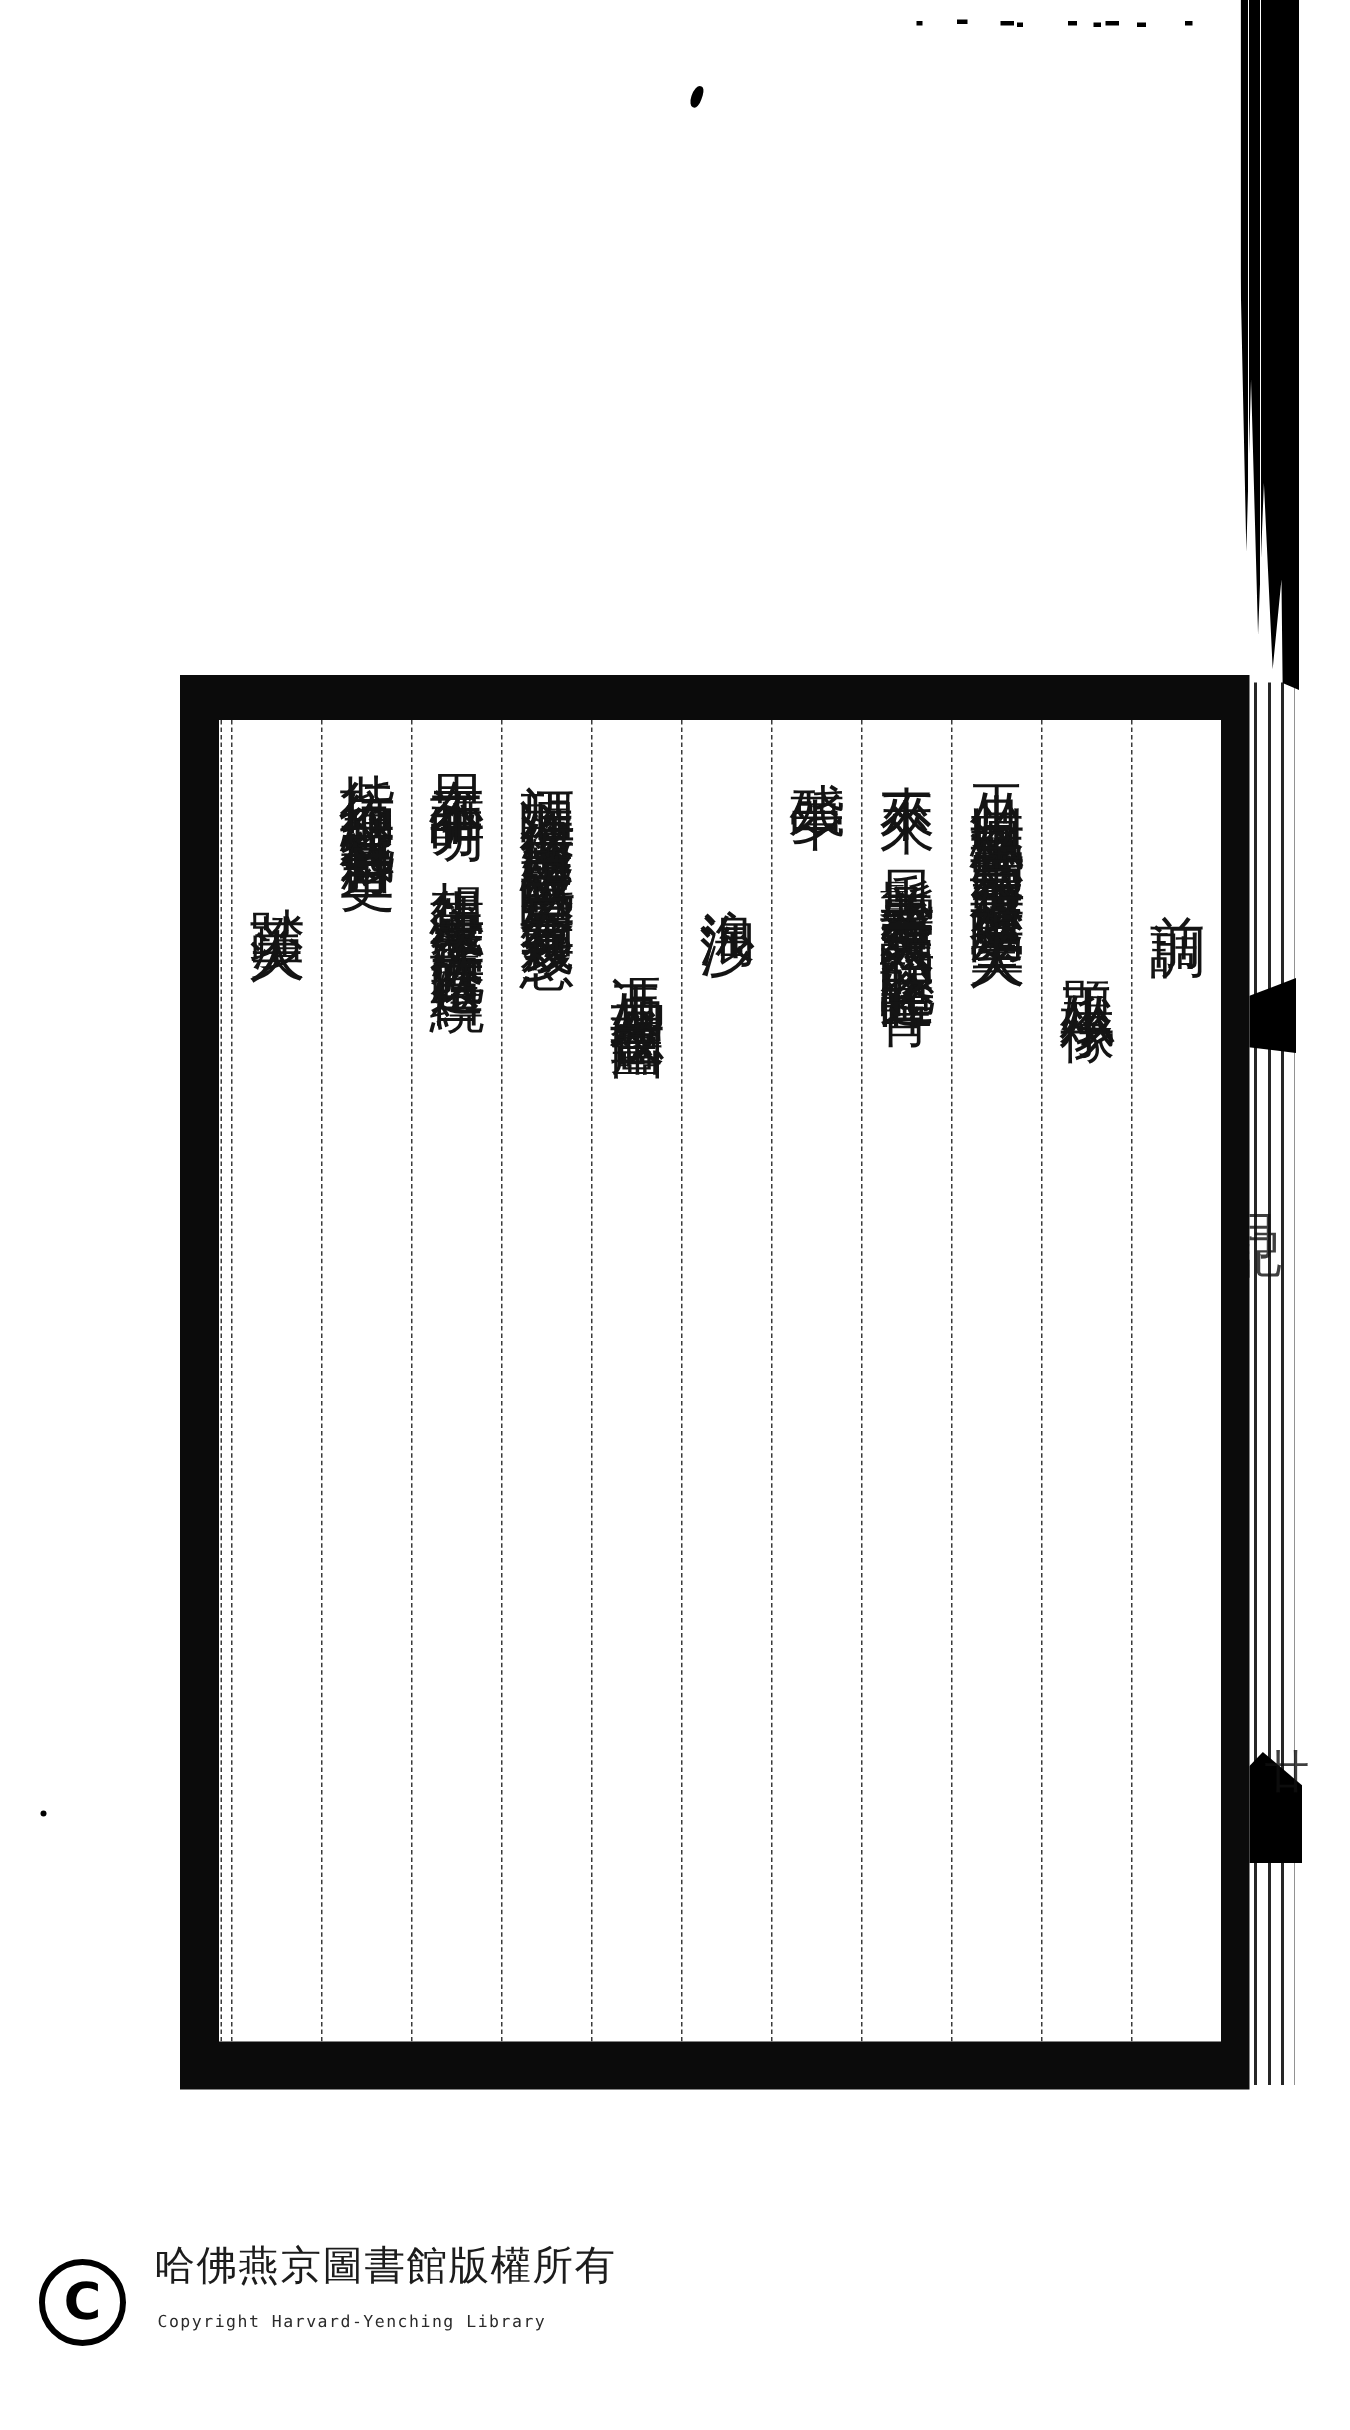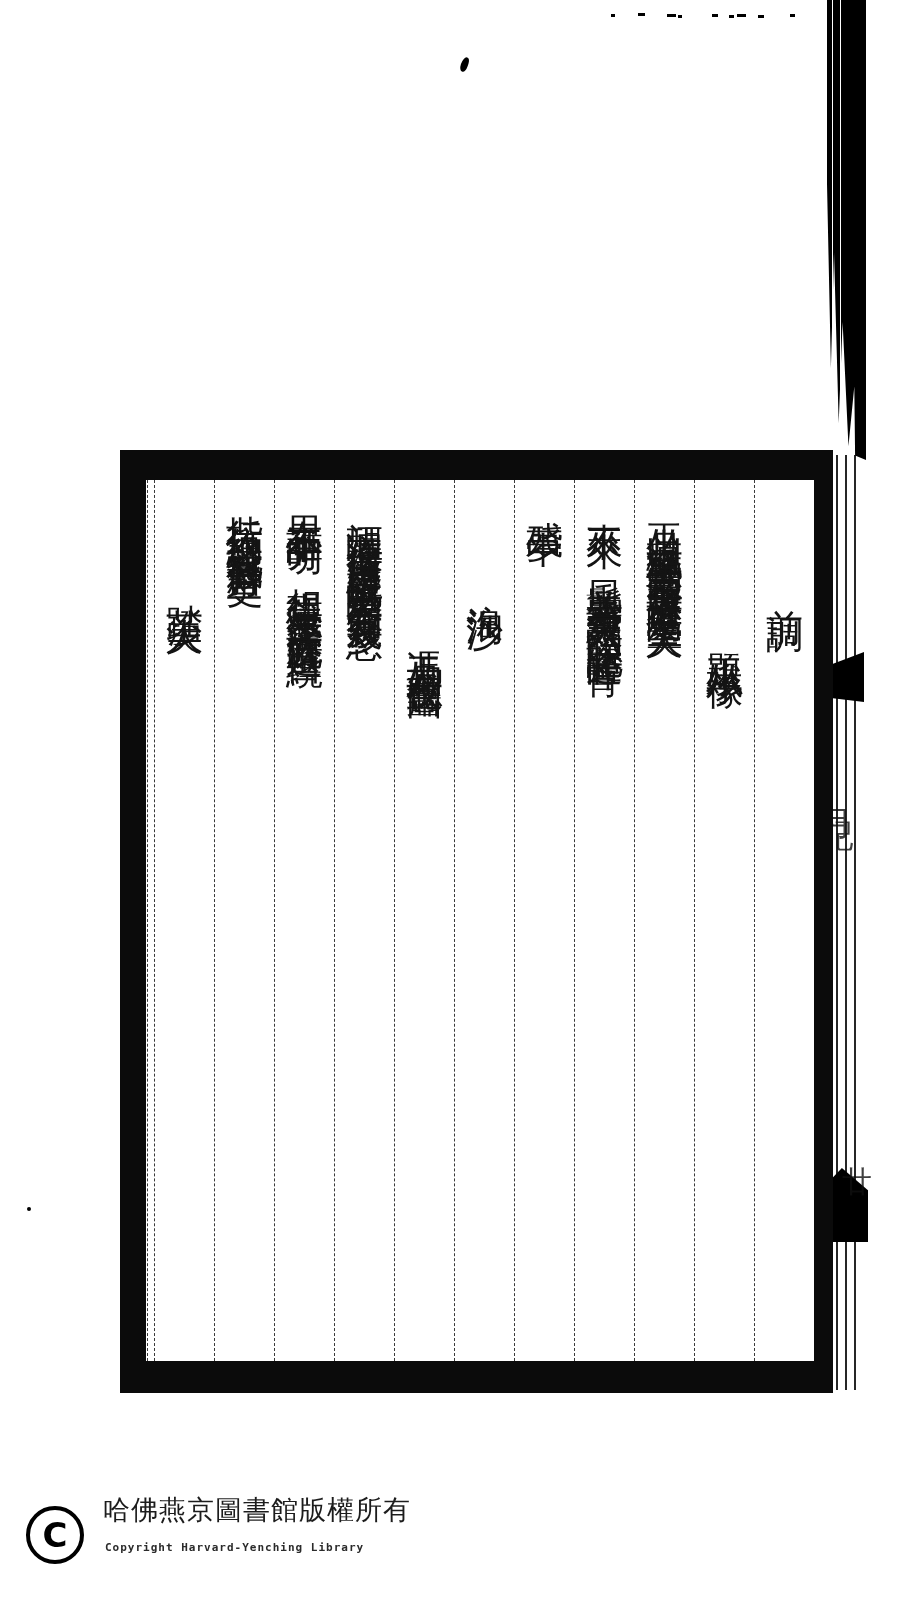--- a/index.html
+++ b/index.html
@@ -64,21 +64,21 @@
     display:flex; align-items:center; justify-content:center;
     font-family:"DejaVu Sans", sans-serif; font-size:34px; font-weight:bold; color:#000;
   }
   .stamp-cn {
     position:absolute; left:103px; top:1492px;
     font-family:"DejaVu Sans", sans-serif; font-size:27px; letter-spacing:1px;
     color:#1c1c1c;
   }
   .stamp-en {
     position:absolute; left:105px; top:1541px;
-    font-family:"DejaVu Sans Mono", monospace; font-size:11px; font-weight:bold;
+    font-family:"DejaVu Sans Mono", monospace; font-size:11px; font-weight:normal;
     letter-spacing:1px; color:#2b2b2b;
   }
 </style>
 </head>
 <body>
 
 <div class="dash" style="left:611px; top:14px; width:4px;"></div>
 <div class="dash" style="left:638px; top:13px; width:7px;"></div>
 <div class="dash" style="left:667px; top:14px; width:9px;"></div>
 <div class="dash" style="left:678px; top:15px; width:4px;"></div>

